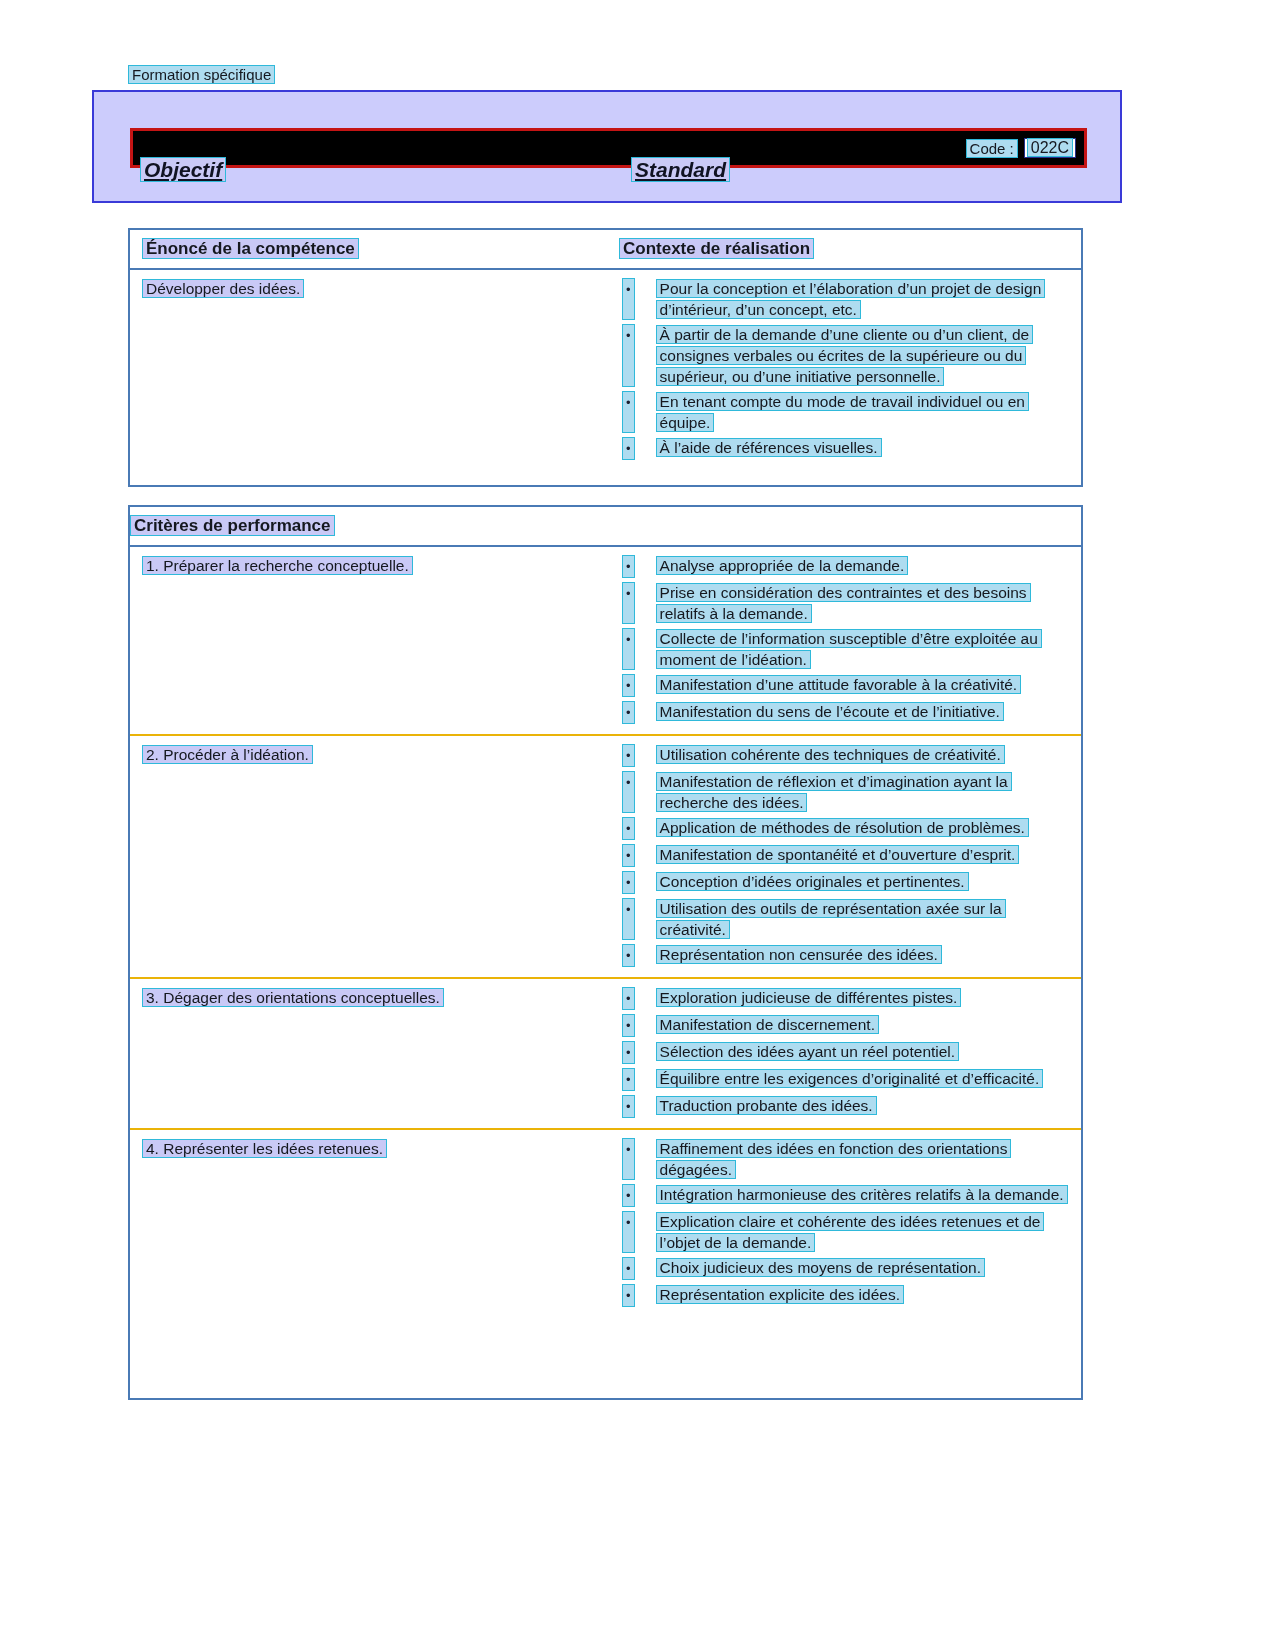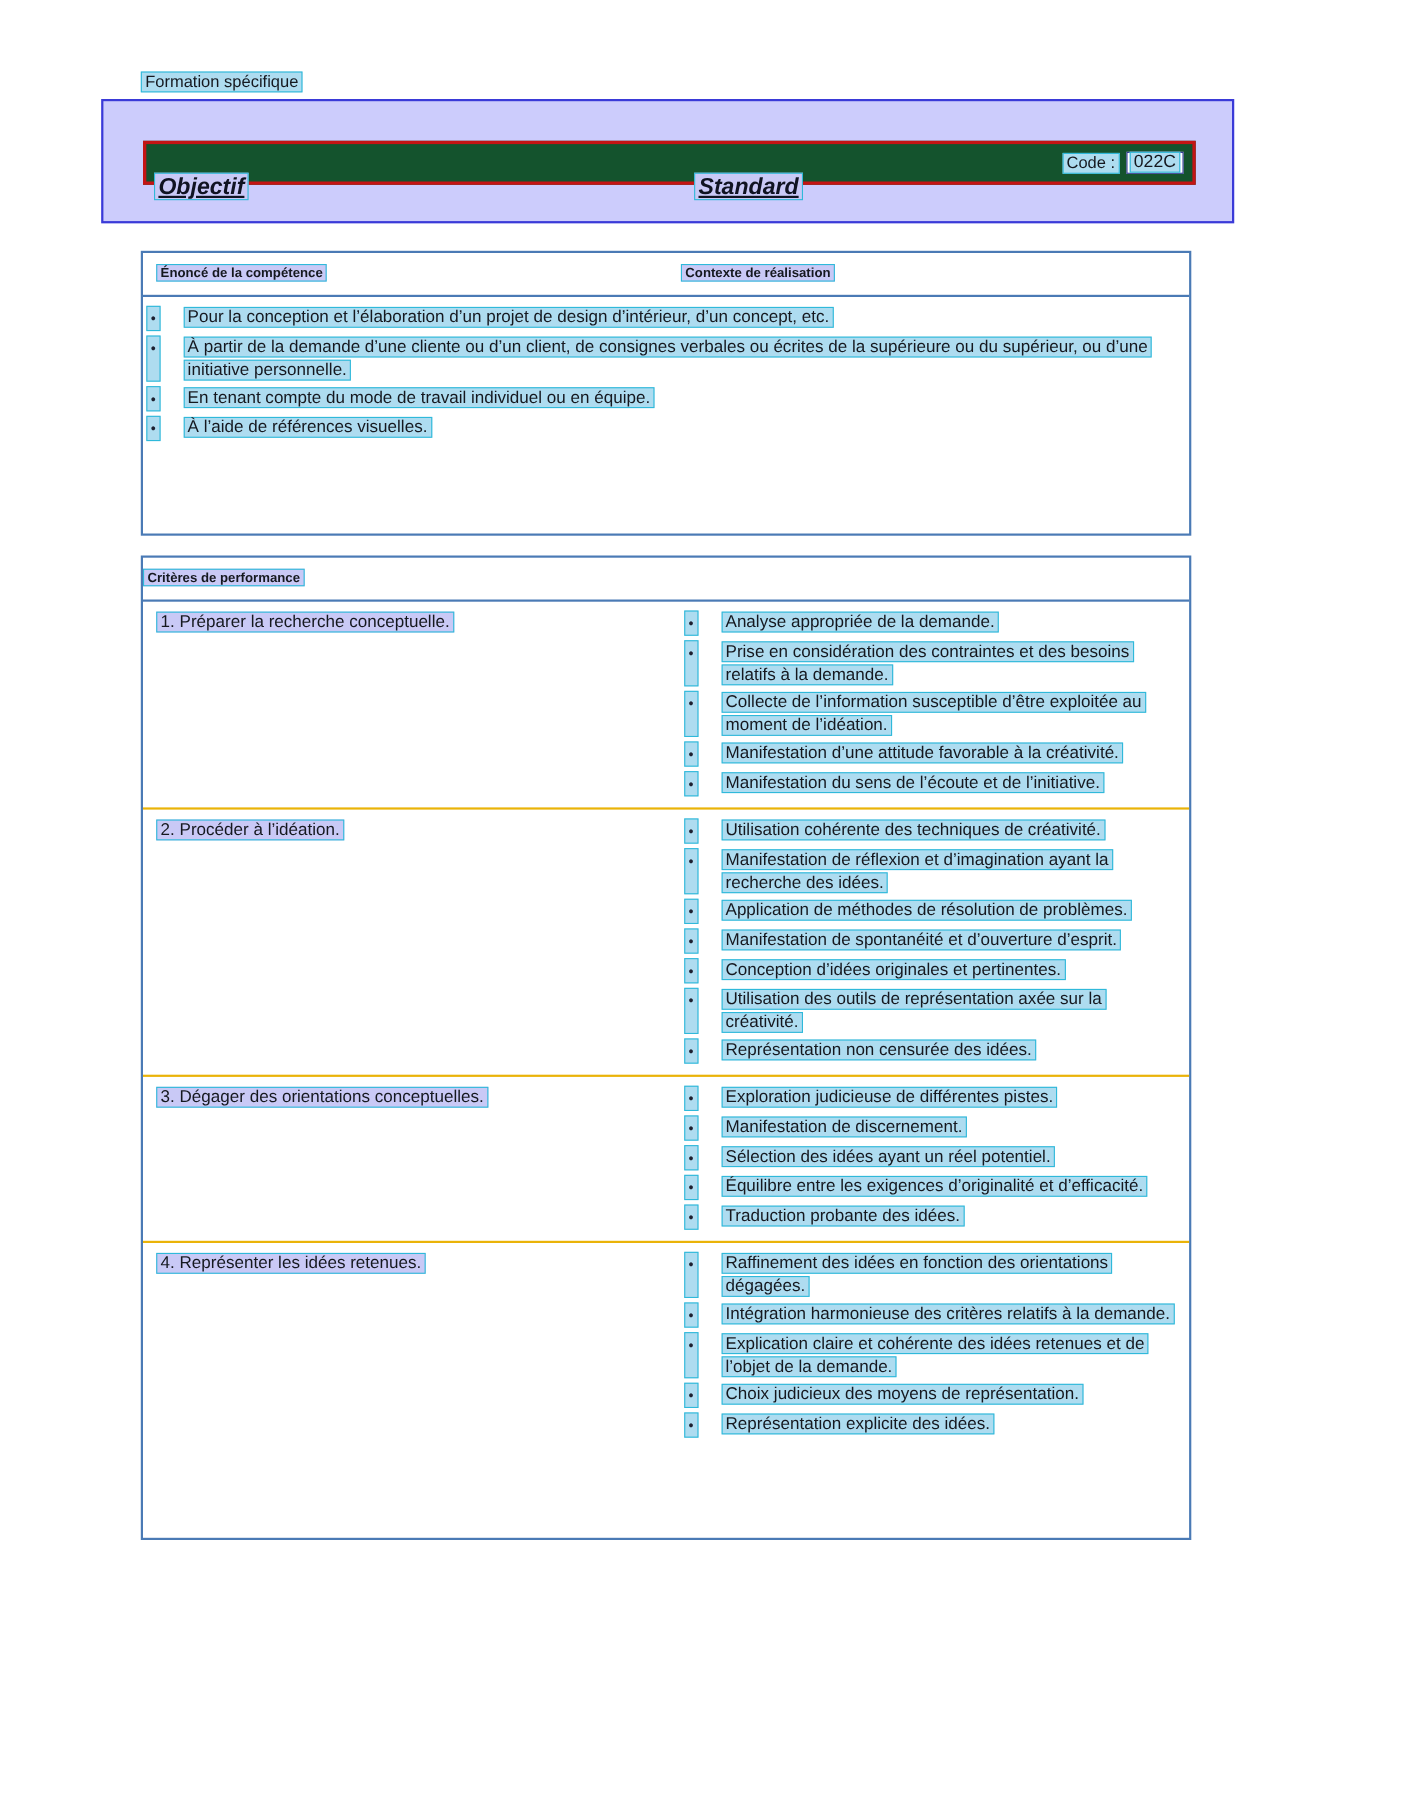--- a/index.html
+++ b/index.html
@@ -29,21 +29,21 @@
   }
 
   
   .header-box {
     position:absolute; left:92px; top:90px; width:1030px; height:113px;
     background:#ccccfc;
     border:2px solid #3a3ad8;
   }
   .blue-bar {
     position:absolute; left:36px; top:36px; width:957px; height:40px;
-    background:#14532d;
+    background:#000000;
     border:3px solid #c41414;
     display:flex; align-items:center; justify-content:flex-end;
     padding-right:8px; gap:6px;
   }
   .code-label { font-size:15px; }
   .code-box {
     background:#ffffff;
     border:1px solid #28308c;
     padding:0 2px;
     display:inline-block;
@@ -66,21 +66,21 @@
     background:#ffffff;
     font-size:15.5px; line-height:21px;
   }
   .table-1 { top:228px; min-height:259px; }
   .table-2 { top:505px; min-height:895px; }
 
   .t-header {
     display:flex;
     border-bottom:2px solid #4a7ab5;
     padding:8px 0 9px 0;
-    font-weight:bold; font-size:12px;
+    font-weight:bold; font-size:17px;
   }
   .t-row { display:flex; padding:8px 0 10px 0; }
   .t-row + .t-row { border-top:2px solid #eab308; }
 
   .cell-left  { width:489px; padding-left:12px; padding-right:24px; flex:0 0 auto; }
   .cell-right { flex:1 1 auto; padding-right:12px; }
 
   .bullet-item { display:flex; margin-bottom:4px; }
   .bullet-item:last-child { margin-bottom:0; }
   .bullet-glyph {
@@ -114,20 +114,23 @@
   <div class="doc-table table-1">
     <div class="t-header">
       <div class="cell-left">
         <span class="hl hl-lav">Énoncé de la compétence</span>
       </div>
       <div class="cell-right">
         <span class="hl hl-lav">Contexte de réalisation</span>
       </div>
     </div>
     <div class="t-row">
+      <div class="cell-left">
+        <span class="hl hl-lav">Développer des idées.</span>
+      </div>
       <div class="cell-right">
         <div class="bullet-item">
           <span class="bullet-glyph hl">•</span>
           <span class="bullet-text"><span class="hl">Pour la conception et l’élaboration d’un projet de design d’intérieur, d’un concept, etc.</span></span>
         </div>
         <div class="bullet-item">
           <span class="bullet-glyph hl">•</span>
           <span class="bullet-text"><span class="hl">À partir de la demande d’une cliente ou d’un client, de consignes verbales ou écrites de la supérieure ou du supérieur, ou d’une initiative personnelle.</span></span>
         </div>
         <div class="bullet-item">

